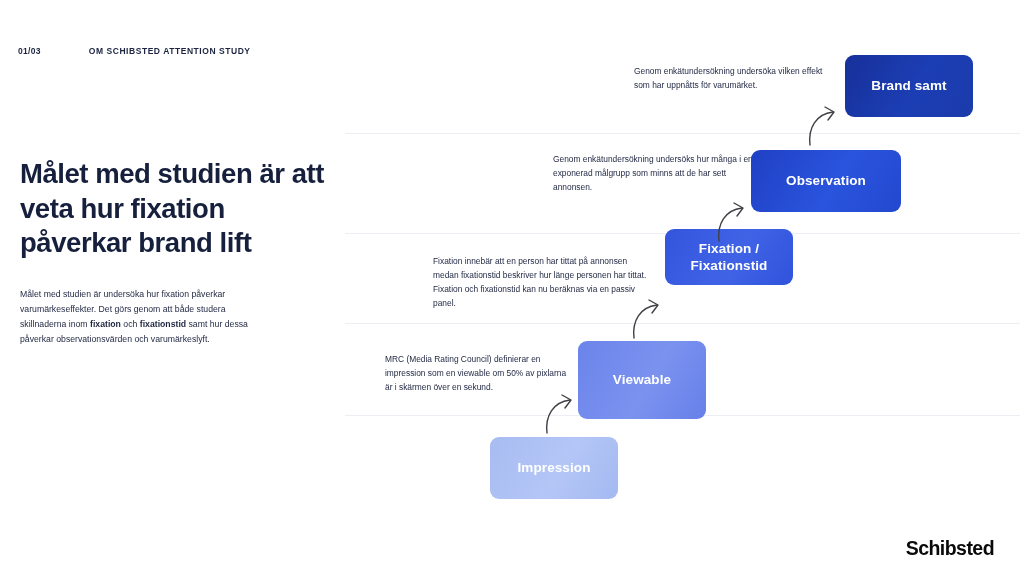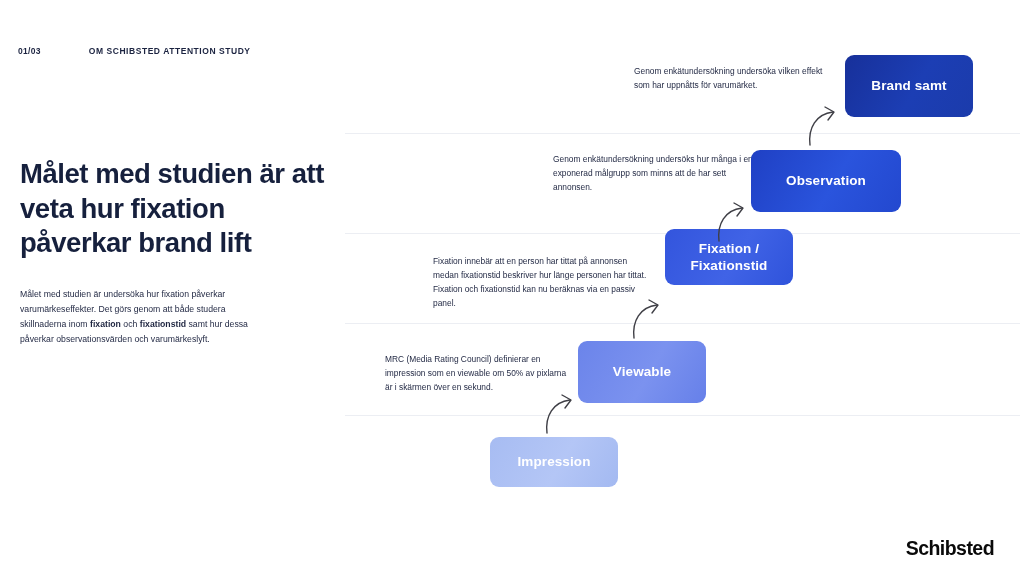--- a/index.html
+++ b/index.html
@@ -98,25 +98,25 @@
   }
   .box-observation {
     left: 751px; top: 150px; width: 150px; height: 62px;
     background: linear-gradient(120deg, #1f40c4 0%, #2a54dd 55%, #2348cf 100%);
   }
   .box-fixation {
     left: 665px; top: 229px; width: 128px; height: 56px;
     background: linear-gradient(120deg, #3355dd 0%, #4063e6 55%, #2f53db 100%);
   }
   .box-viewable {
-    left: 578px; top: 341px; width: 128px; height: 62px;
+    left: 578px; top: 341px; width: 128px; height: 78px;
     background: linear-gradient(120deg, #6b84ea 0%, #7b92ef 55%, #6680e9 100%);
   }
   .box-impression {
-    left: 490px; top: 437px; width: 128px; height: 50px;
+    left: 490px; top: 437px; width: 128px; height: 62px;
     background: linear-gradient(120deg, #a7bcf2 0%, #b4c6f6 55%, #a3b9f1 100%);
   }
 
   
   .annotation {
     position: absolute;
     font-size: 8.4px;
     line-height: 1.68;
     font-weight: 400;
     color: #1e2540;

